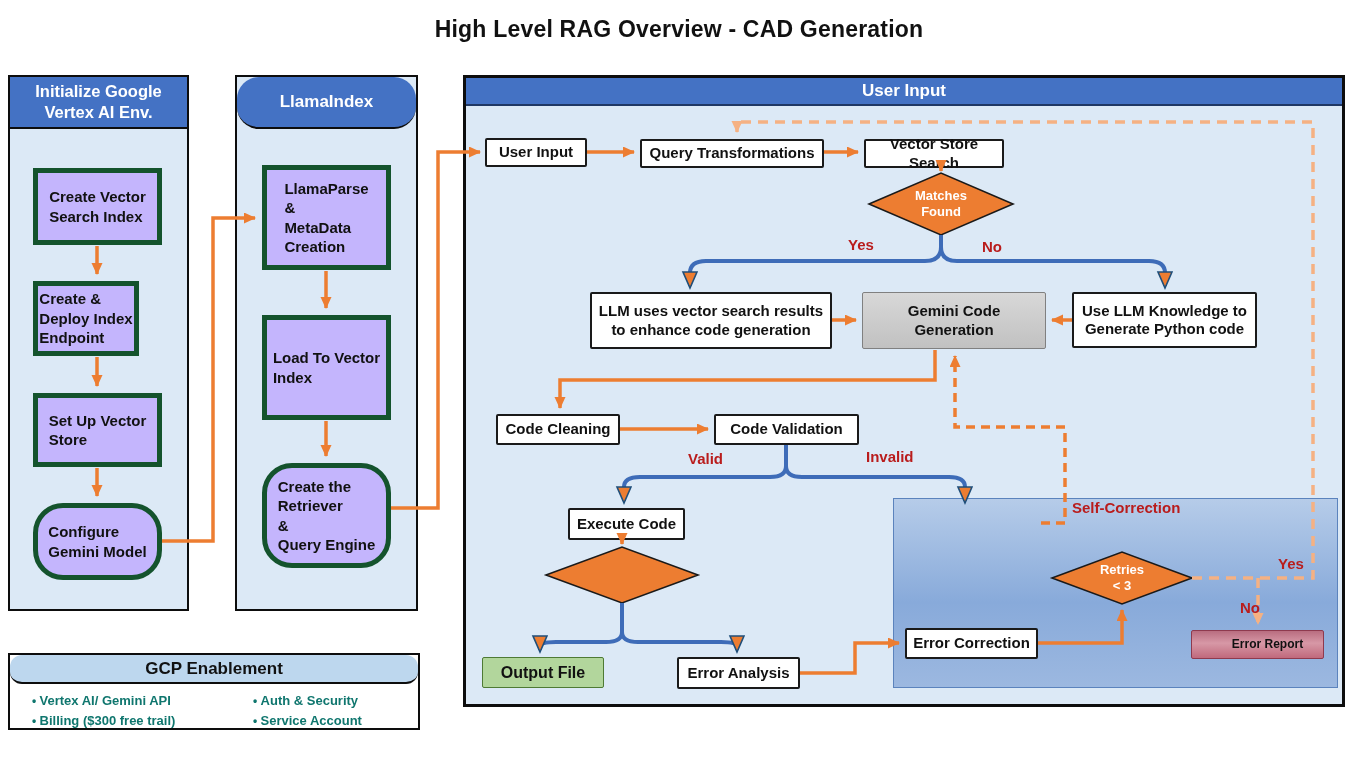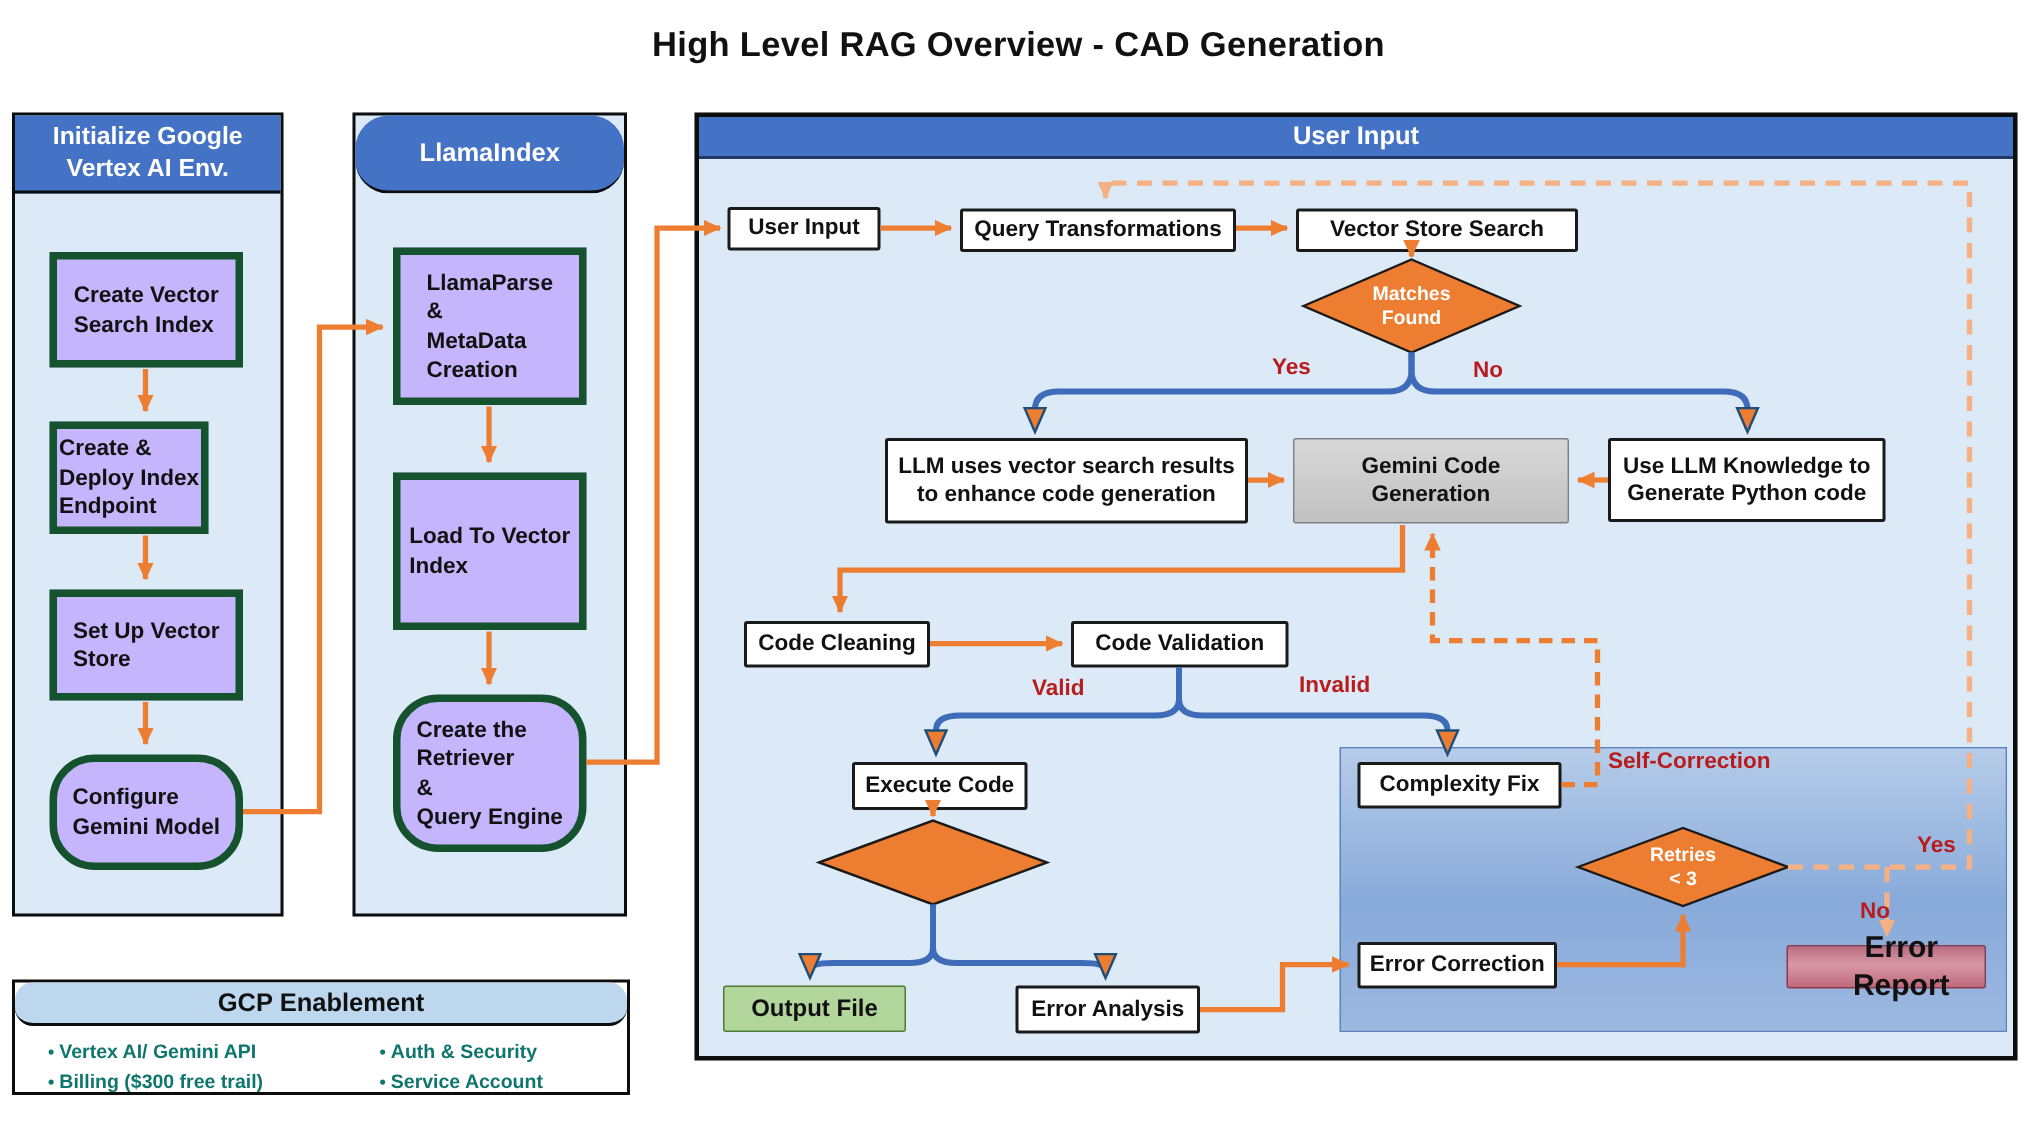--- a/index.html
+++ b/index.html
@@ -19,21 +19,21 @@
                text-align:center;line-height:26px;height:26px;
                border-bottom:2px solid #1f3864;}
   
   .node{position:absolute;background:#fff;border:2px solid #1a1a1a;border-radius:2px;
         display:flex;align-items:center;justify-content:center;text-align:center;
         font-size:15px;font-weight:600;color:#111;white-space:pre-line;
         line-height:1.22;box-sizing:border-box;z-index:2;}
   .node.gray{background:linear-gradient(180deg,#d8d8d8,#c1c1c1);border:1.5px solid #808080;}
   .node.green{background:#b2d69c;border:1.5px solid #4e7a34;font-weight:700;font-size:16px;}
   .node.red{background:linear-gradient(180deg,#b96d80 0%,#d798a6 45%,#c0697c 100%);
-            border:1.5px solid #8e3a4e;font-weight:700;font-size:20px;padding-left:20px;}
+            border:1.5px solid #8e3a4e;font-weight:700;font-size:12px;padding-left:20px;}
   #self-correction-box{background:linear-gradient(180deg,#b6cce9 0%,#88aada 55%,#9cb8e0 100%);
             border:1.5px solid #5b83bd;box-sizing:border-box;z-index:1;}
   .diamond-label{position:absolute;color:#fff;font-weight:700;font-size:13px;
             text-align:center;white-space:pre-line;line-height:1.2;z-index:4;
             display:flex;align-items:center;justify-content:center;}
   .edge-label{position:absolute;font-size:15px;font-weight:600;color:#b91c1c;z-index:4;}
   #svg-layer{position:absolute;left:0;top:0;z-index:3;pointer-events:none;}
   
   #gcp-panel{border:2px solid #0d0d0d;background:#fff;box-sizing:border-box;}
   #gcp-header{background:#bdd7ee;color:#111;font-weight:700;font-size:17px;text-align:center;
@@ -95,33 +95,32 @@
 
   <div id="main-panel" class="abs" style="left:463px;top:75px;width:882px;height:632px;">
     <div id="main-header">User Input</div>
   </div>
 
   <div id="self-correction-box" class="abs" style="left:893px;top:498px;width:445px;height:190px;"></div>
   <div class="edge-label" style="left:1072px;top:499px;font-weight:600;">Self-Correction</div>
 
   <div class="node" style="left:485px;top:138px;width:102px;height:29px;">User Input</div>
   <div class="node" style="left:640px;top:139px;width:184px;height:29px;">Query Transformations</div>
-  <div class="node" style="left:864px;top:139px;width:188px;height:29px;">Vector Store Search</div>
+  <div class="node" style="left:864px;top:139px;width:140px;height:29px;">Vector Store Search</div>
   <div class="node" style="left:590px;top:292px;width:242px;height:57px;">LLM uses vector search results
 to enhance code generation</div>
   <div class="node gray" style="left:862px;top:292px;width:184px;height:57px;">Gemini Code
 Generation</div>
   <div class="node" style="left:1072px;top:292px;width:185px;height:56px;">Use LLM Knowledge to
 Generate Python code</div>
   <div class="node" style="left:496px;top:414px;width:124px;height:31px;">Code Cleaning</div>
   <div class="node" style="left:714px;top:414px;width:145px;height:31px;">Code Validation</div>
   <div class="node" style="left:568px;top:508px;width:117px;height:32px;">Execute Code</div>
   <div class="node green" style="left:482px;top:657px;width:122px;height:31px;">Output File</div>
   <div class="node" style="left:677px;top:657px;width:123px;height:32px;">Error Analysis</div>
-  <div class="node" style="left:905px;top:508px;width:136px;height:31px;">Complexity Fix</div>
   <div class="node" style="left:905px;top:628px;width:133px;height:31px;">Error Correction</div>
   <div class="node red" style="left:1191px;top:630px;width:133px;height:29px;">Error Report</div>
 
   <div class="diamond-label" style="left:881px;top:178px;width:120px;height:52px;">Matches
 Found</div>
   <div class="diamond-label" style="left:1062px;top:554px;width:120px;height:48px;">Retries
 &lt; 3</div>
 
   <div class="edge-label" style="left:848px;top:236px;">Yes</div>
   <div class="edge-label" style="left:982px;top:238px;">No</div>

